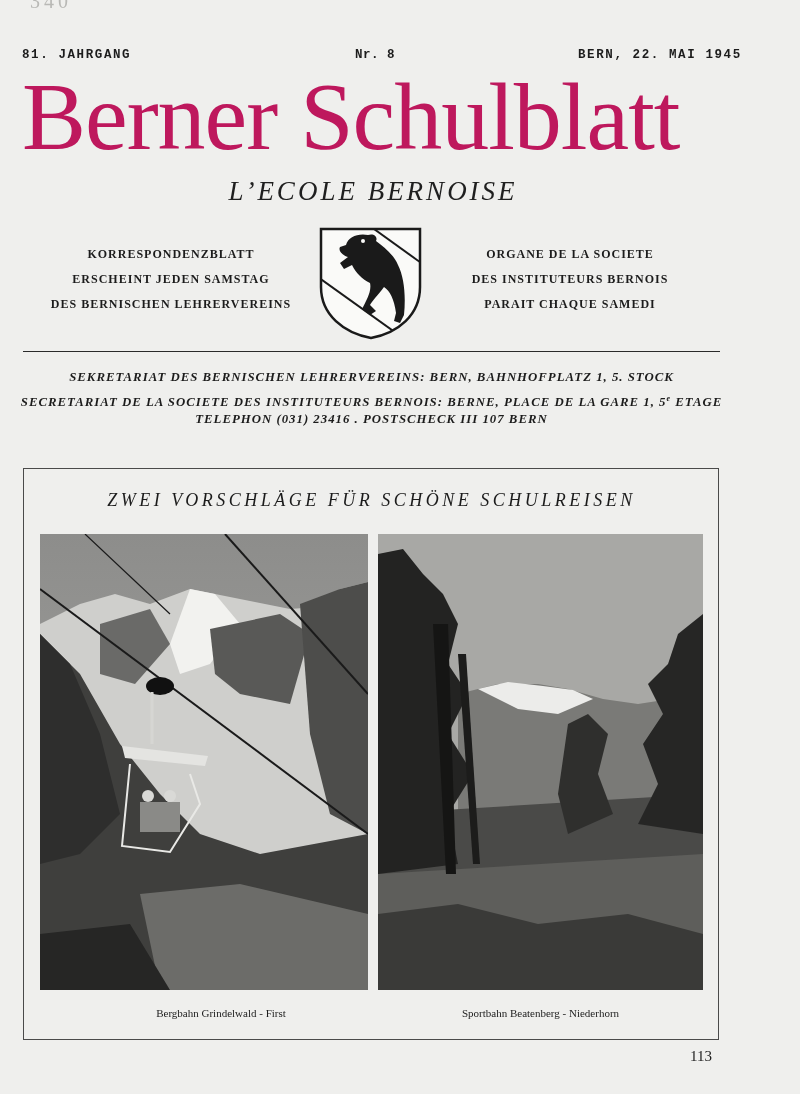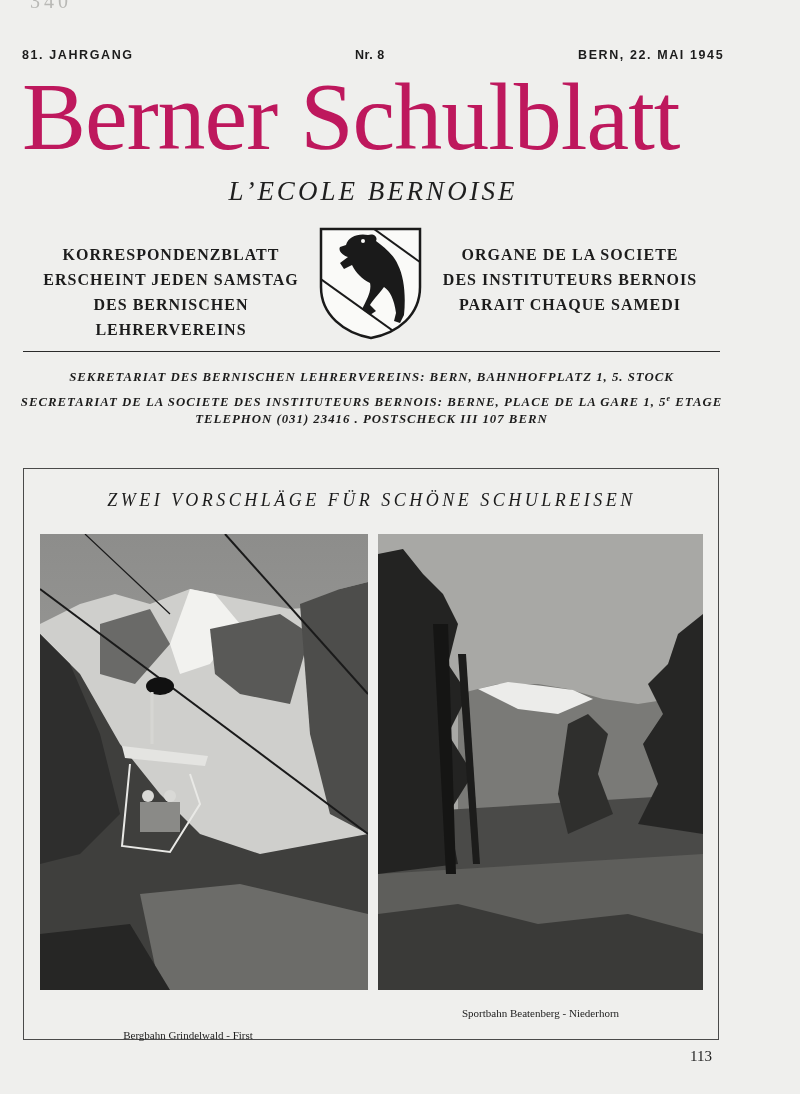--- a/index.html
+++ b/index.html
@@ -4,53 +4,53 @@
 <style>
   html, body { margin: 0; padding: 0; }
   body {
     width: 800px; height: 1094px; position: relative; overflow: hidden;
     background: #efefed;
     font-family: "DejaVu Serif", "Liberation Serif", serif;
     color: #1c1c1c;
   }
   .abs { position: absolute; }
   .pencil { left: 30px; top: -10px; font-family: "Liberation Serif", serif; font-size: 20px; color: #b9b9b6; letter-spacing: 4px; }
-  .topline { top: 48px; font-family: Liberation Sans, sans-serif; font-weight: bold; font-size: 12.5px; letter-spacing: 1.6px; }
+  .topline { top: 48px; font-family: Liberation Mono, monospace; font-weight: bold; font-size: 12.5px; letter-spacing: 1.6px; }
   .masthead {
     left: 22px; top: 62px; width: 700px;
     font-family: "Liberation Serif", serif;
     font-size: 96px; line-height: 110px; color: #be185d;
     letter-spacing: -1px; white-space: nowrap;
   }
   .subtitle {
     left: 0; width: 746px; top: 176px; text-align: center;
     font-family: "Liberation Serif", serif; font-style: italic;
     font-size: 27px; letter-spacing: 3px; color: #1f1f1f;
   }
-  .col { font-family: "Liberation Serif", serif; font-weight: bold; font-size: 16px; letter-spacing: 1px; line-height: 25px; text-align: center; }
+  .col { font-family: "Liberation Serif", serif; font-weight: bold; font-size: 12px; letter-spacing: 1px; line-height: 25px; text-align: center; }
   .col-left { left: 30px; width: 282px; top: 242px; }
   .col-right { left: 440px; width: 260px; top: 242px; }
   .shield { left: 318px; top: 225px; width: 106px; height: 116px; }
   .rule { left: 23px; top: 351px; width: 697px; height: 1px; background: #2a2a2a; }
   .sec { left: 0; width: 743px; text-align: center; font-family: "Liberation Serif", serif; font-weight: bold; font-size: 12.8px; letter-spacing: 1px; line-height: 21px; font-style: italic; }
   .sec sup { font-size: 8px; }
   .frame {
     left: 23px; top: 468px; width: 696px; height: 572px;
     border: 1px solid #4a4a4a; box-sizing: border-box;
   }
   .frame-title {
     left: 0; width: 743px; top: 490px; text-align: center;
     font-family: "Liberation Serif", serif; font-style: italic;
     font-size: 18px; letter-spacing: 3.5px;
   }
   .photo { top: 534px; height: 456px; overflow: hidden; background: #6a6a6a; }
   .photo-left { left: 40px; width: 328px; }
   .photo-right { left: 378px; width: 325px; }
   .caption { top: 1007px; font-family: "Liberation Serif", serif; font-size: 11px; text-align: center; }
-  .cap-left { left: 24px; width: 328px; margin-top: 22px; }
+  .cap-left { left: 57px; width: 328px; }
   .cap-right { left: 378px; width: 325px; }
   .pagenum { left: 690px; top: 1048px; font-family: "Liberation Serif", serif; font-size: 15px; }
 </style>
 </head>
 <body>
 
 <div class="abs pencil">340</div>
 
 <div class="abs topline" style="left:22px;">81. JAHRGANG</div>
 <div class="abs topline" style="left:355px;letter-spacing:0.5px;">Nr. 8</div>

